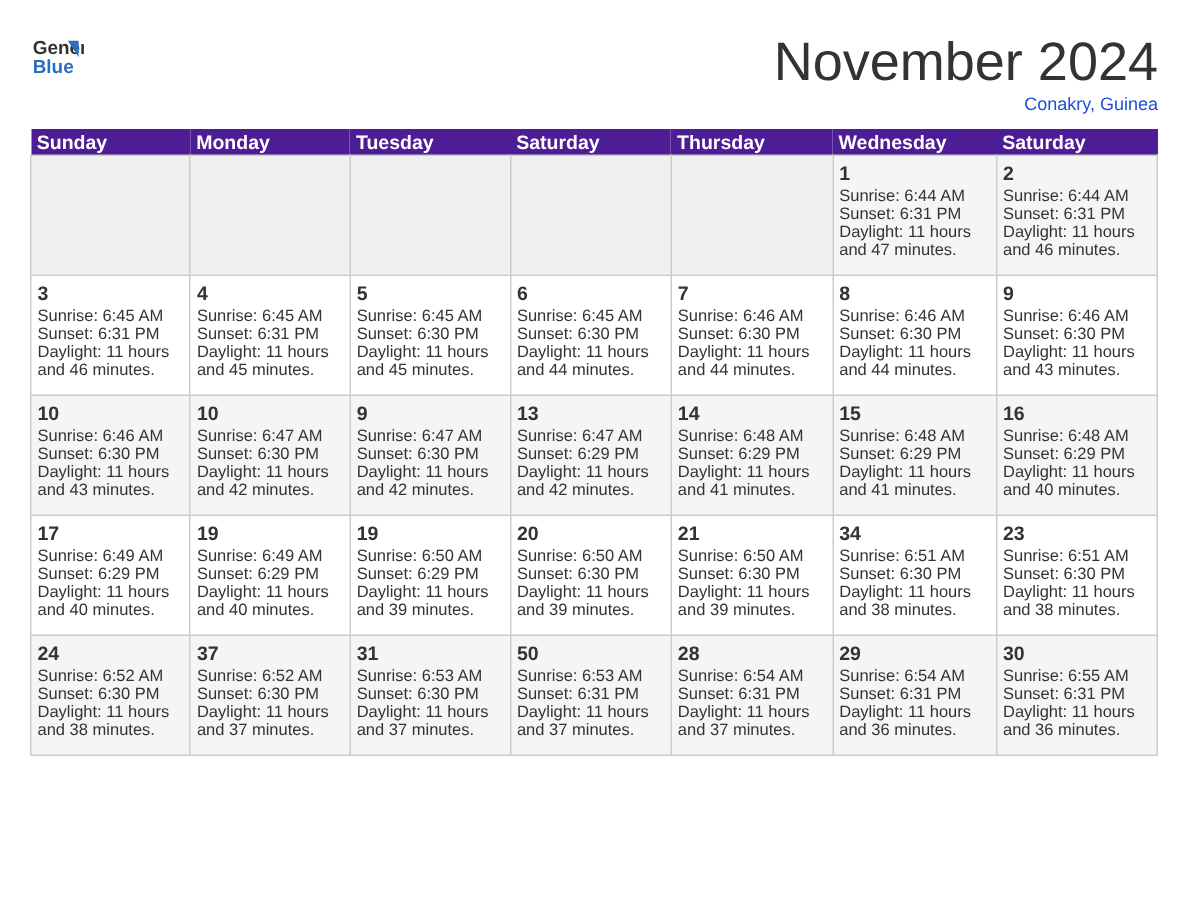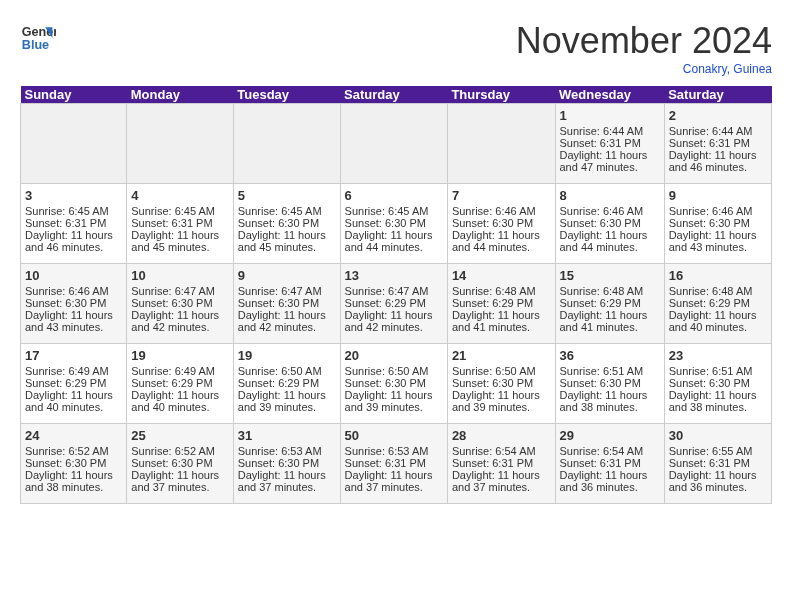--- a/index.html
+++ b/index.html
@@ -238,41 +238,41 @@
           <div>Sunset: 6:30 PM</div>
           <div>Daylight: 11 hours and 39 minutes.</div>
         </td>
         <td>
           <span class="day-num">21</span>
           <div>Sunrise: 6:50 AM</div>
           <div>Sunset: 6:30 PM</div>
           <div>Daylight: 11 hours and 39 minutes.</div>
         </td>
         <td>
-          <span class="day-num">36</span>
+          <span class="day-num">34</span>
           <div>Sunrise: 6:51 AM</div>
           <div>Sunset: 6:30 PM</div>
           <div>Daylight: 11 hours and 38 minutes.</div>
         </td>
         <td>
           <span class="day-num">23</span>
           <div>Sunrise: 6:51 AM</div>
           <div>Sunset: 6:30 PM</div>
           <div>Daylight: 11 hours and 38 minutes.</div>
         </td>
       </tr>
       <tr>
         <td>
           <span class="day-num">24</span>
           <div>Sunrise: 6:52 AM</div>
           <div>Sunset: 6:30 PM</div>
           <div>Daylight: 11 hours and 38 minutes.</div>
         </td>
         <td>
-          <span class="day-num">25</span>
+          <span class="day-num">37</span>
           <div>Sunrise: 6:52 AM</div>
           <div>Sunset: 6:30 PM</div>
           <div>Daylight: 11 hours and 37 minutes.</div>
         </td>
         <td>
           <span class="day-num">31</span>
           <div>Sunrise: 6:53 AM</div>
           <div>Sunset: 6:30 PM</div>
           <div>Daylight: 11 hours and 37 minutes.</div>
         </td>

